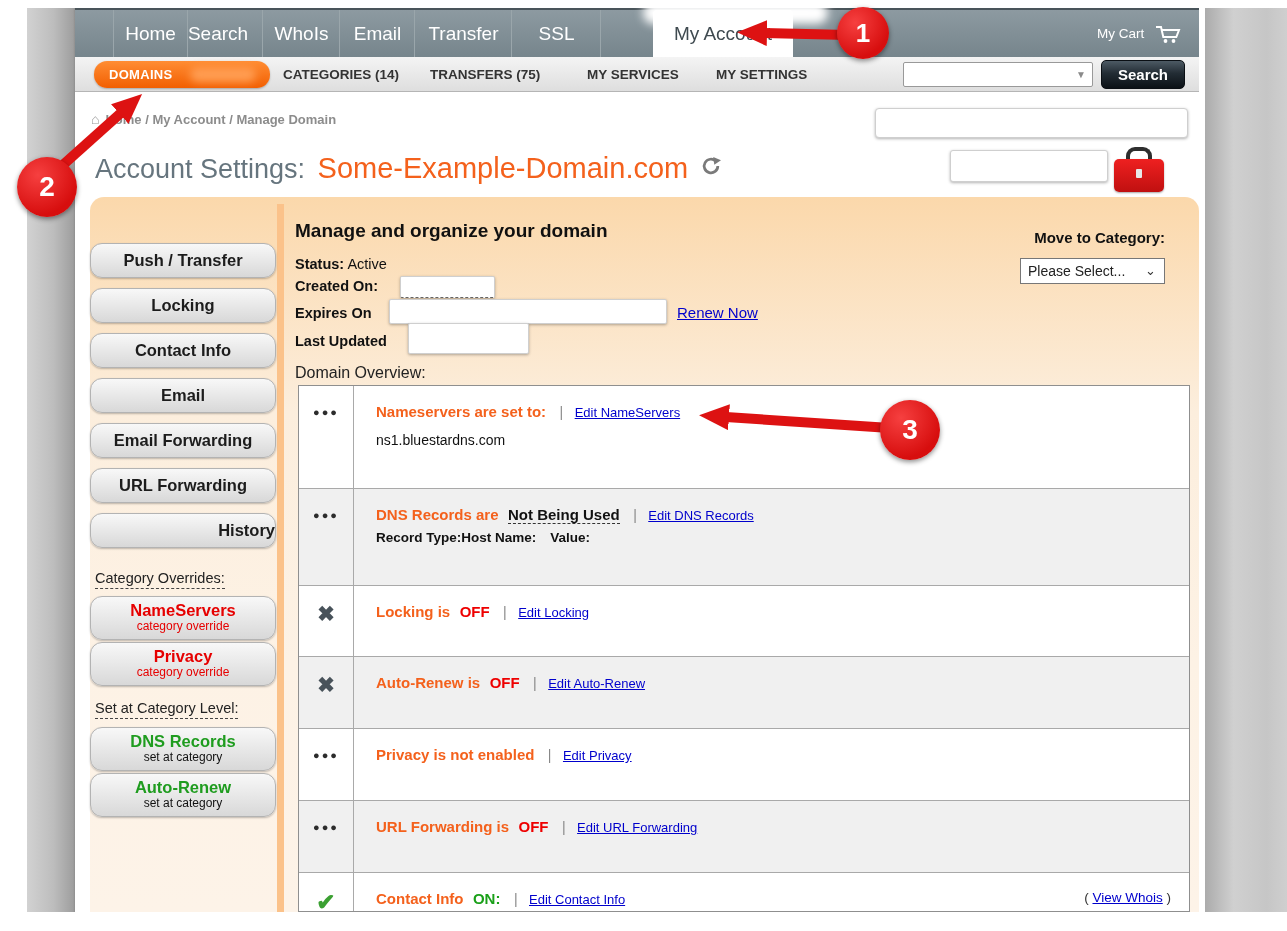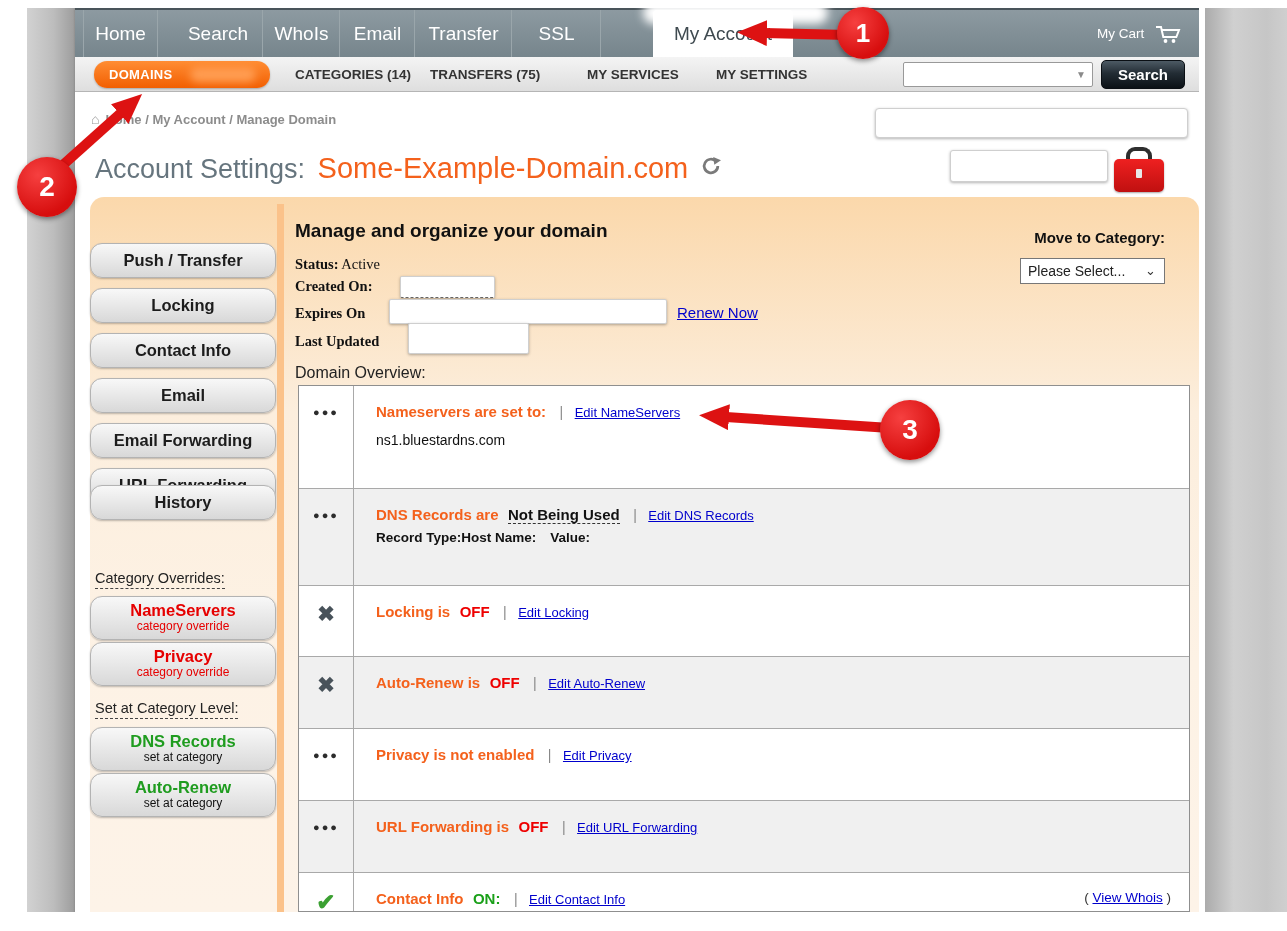--- a/index.html
+++ b/index.html
@@ -79,21 +79,21 @@
   .sbtn.two .l1 { display:block; font-size:16.5px; line-height:18px; }
   .sbtn.two .l2 { display:block; font-weight:normal; font-size:12px; line-height:14px; }
   .sbtn.two.red .l1, .sbtn.two.red .l2 { color:#e60000; }
   .sbtn.two.green .l1 { color:#1f9c1f; }
   .sbtn.two.green .l2 { color:#111; }
   .side-label { position:absolute; left:20px; color:#222; font-size:14.5px; }
   .side-label span { border-bottom:1px dashed #444; padding-bottom:2px; }
 
   
   .ov-heading { position:absolute; left:220px; top:212px; font-size:19px; font-weight:bold; color:#101010; }
-  .ov-line { position:absolute; left:220px; font-size:14.5px; color:#111;font-family:Liberation Serif, serif; }
+  .ov-line { position:absolute; left:220px; font-size:14.5px; color:#111; }
   .ov-line b { font-weight:bold; }
   .renew { position:absolute; left:602px; top:296px; font-size:15px; color:#0000cc; text-decoration:underline; cursor:pointer; }
   .ov-tablelabel { position:absolute; left:220px; top:356px; font-size:16px; color:#222; }
 
   .movecat-label { position:absolute; left:945px; top:221px; width:145px; text-align:right; font-weight:bold; font-size:15px; color:#111; }
   .movecat-select { position:absolute; left:945px; top:250px; width:145px; height:26px; background:#fff; border:1px solid #777;
                     font-size:14px; color:#222; line-height:24px; padding-left:7px; cursor:pointer; }
   .movecat-select .caret { position:absolute; right:8px; top:0; font-size:13px; color:#333; }
 
   
@@ -137,21 +137,21 @@
 <body>
 
 <div id="page">
   <div class="strip left"></div>
   <div class="strip right"></div>
 
   <div id="content">
 
     <div id="topnav">
       <div class="tab-glow"></div>
-      <div class="tab first" style="left:8px;  width:75px;text-align:center;">Home</div>
+      <div class="tab first" style="left:38px;  width:75px;text-align:center;">Home</div>
       <div class="tab" style="left:99px;  width:89px;">Search</div>
       <div class="tab" style="left:189px; width:76px;">WhoIs</div>
       <div class="tab" style="left:266px; width:74px;">Email</div>
       <div class="tab" style="left:341px; width:96px;">Transfer</div>
       <div class="tab" style="left:438px; width:88px;">SSL</div>
       <div class="tab active" style="left:578px; width:140px;">
         <span>My Account</span>
       </div>
       <div class="cart">
         <span>My Cart</span>
@@ -161,21 +161,21 @@
           <circle cx="18.5" cy="17" r="1.9" fill="#fff"></circle>
         </svg>
       </div>
     </div>
 
     <div id="subnav">
       <div class="pill">
         <span class="pill-label">DOMAINS</span>
         <span class="smudge"></span>
       </div>
-      <div class="subitem" style="left:220px;">CATEGORIES (14)</div>
+      <div class="subitem" style="left:208px;">CATEGORIES (14)</div>
       <div class="subitem" style="left:355px;">TRANSFERS (75)</div>
       <div class="subitem" style="left:512px;">MY SERVICES</div>
       <div class="subitem" style="left:641px;">MY SETTINGS</div>
       <div class="combo">
         <input value="" style="">
         <span class="caret">▼</span>
       </div>
       <button class="searchbtn">Search</button>
     </div>
 
@@ -203,21 +203,21 @@
 
     <div id="panel"></div>
     <div class="vstrip"></div>
 
     <div class="sbtn" style="top:235px;">Push / Transfer</div>
     <div class="sbtn" style="top:280px;">Locking</div>
     <div class="sbtn" style="top:325px;">Contact Info</div>
     <div class="sbtn" style="top:370px;">Email</div>
     <div class="sbtn" style="top:415px;">Email Forwarding</div>
     <div class="sbtn" style="top:460px;">URL Forwarding</div>
-    <div class="sbtn" style="top:477px;">History</div>
+    <div class="sbtn" style="top:505px;text-align:right;">History</div>
 
     <div class="side-label" style="top:562px;">
       <span>Category Overrides:</span>
     </div>
     <div class="sbtn two red" style="top:588px;">
       <span class="l1">NameServers</span>
       <span class="l2">category override</span>
     </div>
     <div class="sbtn two red" style="top:634px;">
       <span class="l1">Privacy</span>

